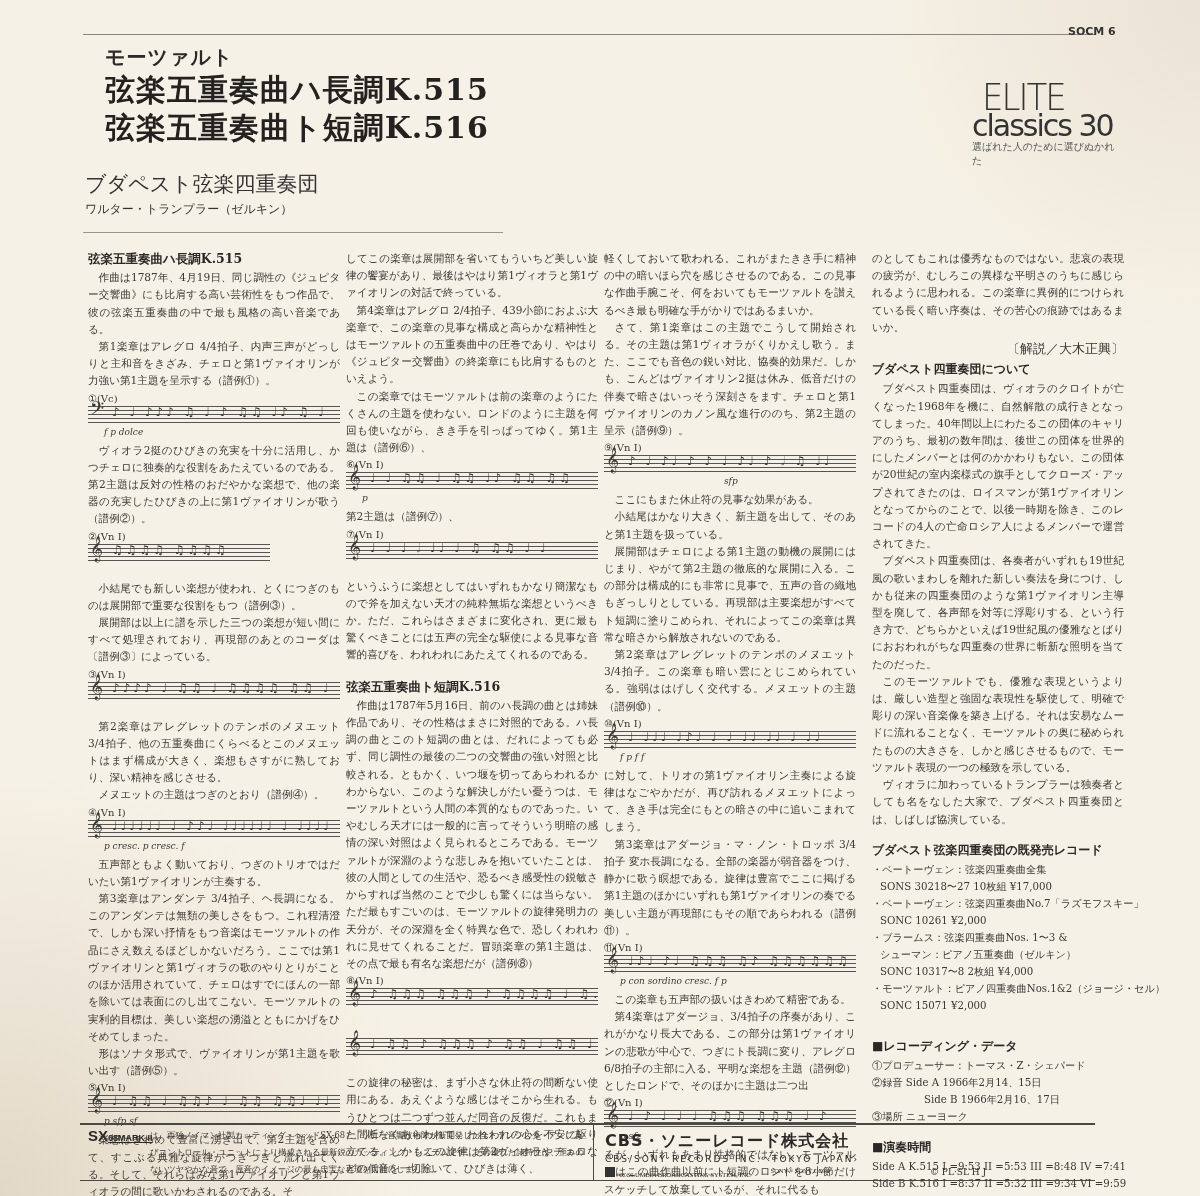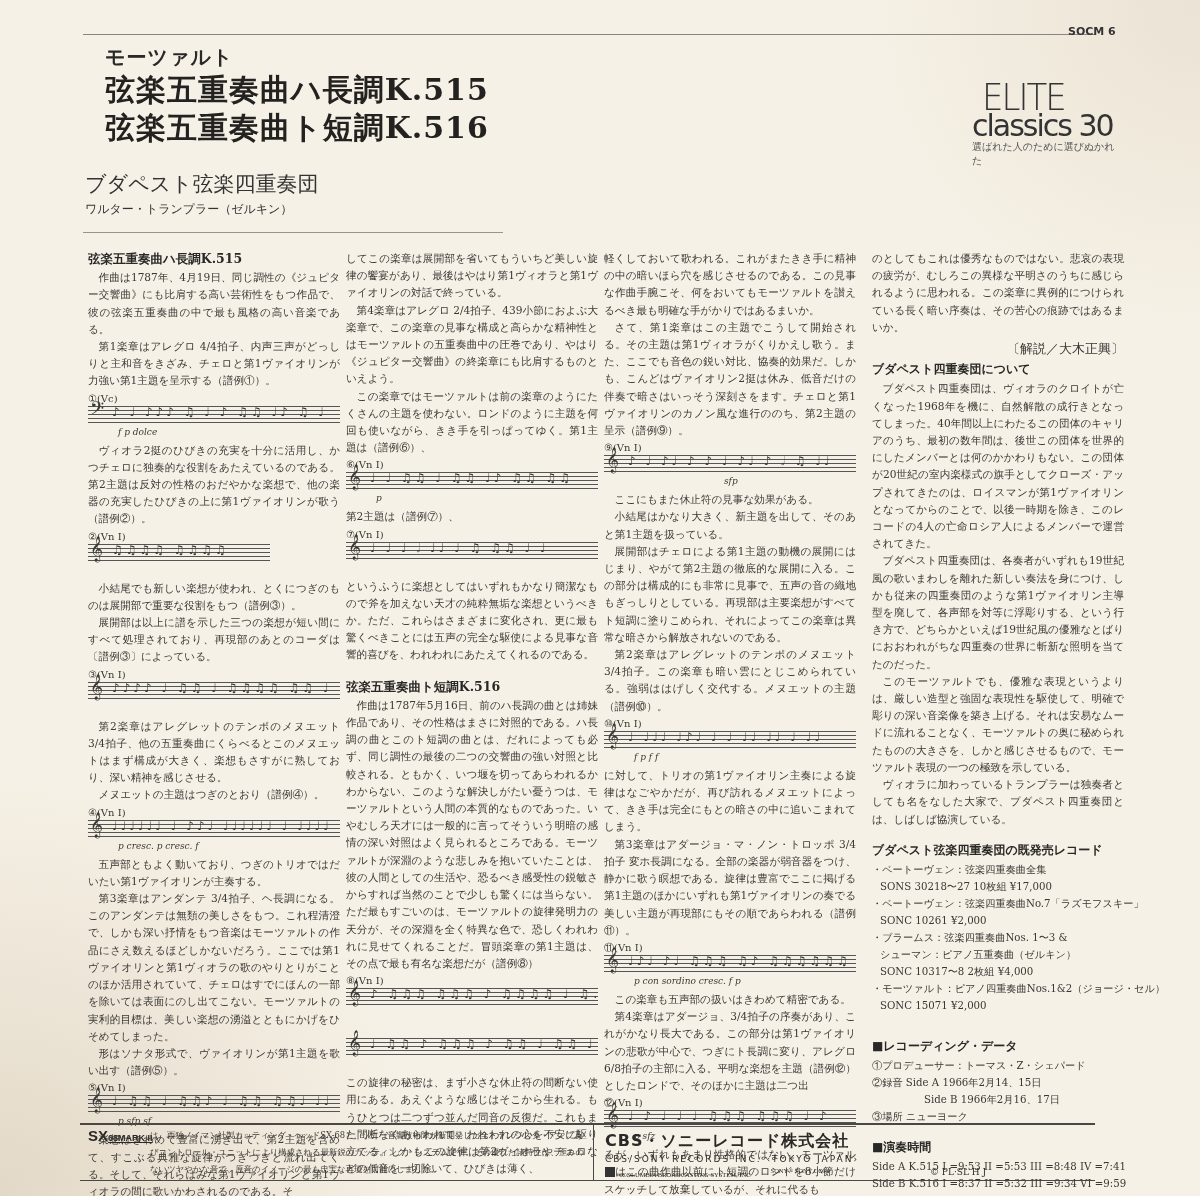--- a/index.html
+++ b/index.html
@@ -33,21 +33,21 @@
   .col .hs { font-family:"DejaVu Sans", sans-serif; font-weight:bold; font-size:12px; text-indent:0; color:#2a2826; margin:2px 0; }
   .col .sig { text-align:right; font-family:"DejaVu Sans", sans-serif; font-size:13px; text-indent:0; margin:4px 0; }
   .col1 { left:88px; } .col2 { left:346px; } .col3 { left:604px; } .col4 { left:872px; }
 
   .score { position:relative; height:38px; margin:2px 0 12px 0; }
   .score .ex { position:absolute; left:0; top:-2px; font-size:10px; }
   .score .staff { position:absolute; left:0; right:0; top:14px; height:17px;
     background:repeating-linear-gradient(to bottom, #555 0, #555 1px, transparent 1px, transparent 4px); }
   .score .clef { position:absolute; left:2px; top:8px; font-size:22px; line-height:22px; }
   .score .notes { position:absolute; left:24px; right:2px; top:12px; height:20px; font-size:12px; letter-spacing:3px; white-space:nowrap; overflow:hidden; }
-  .score .dyn { position:absolute; left:30px; top:32px; font-style:italic; font-size:9px; }
+  .score .dyn { position:absolute; left:16px; top:32px; font-style:italic; font-size:9px; }
 
   .rec { font-size:10.2px; line-height:17px; }
   .rec div { white-space:nowrap; }
   .rec .ind { padding-left:8px; }
 
   .bottom-rule1 { position:absolute; left:80px; top:1123px; width:1015px; height:2px; background:#4a4845; }
   .bottom-rule2 { position:absolute; left:80px; top:1180px; width:1015px; height:1px; background:#4a4845; }
   .v-rule { position:absolute; left:593px; top:1124px; width:1px; height:56px; background:#4a4845; }
   .footer-left { position:absolute; left:150px; top:1127px; width:435px; font-size:8.4px; line-height:17px; color:#3a3835; }
   .sxmark { position:absolute; left:88px; top:1127px; font-family:Liberation Sans, sans-serif; font-weight:bold; font-size:13px; }

